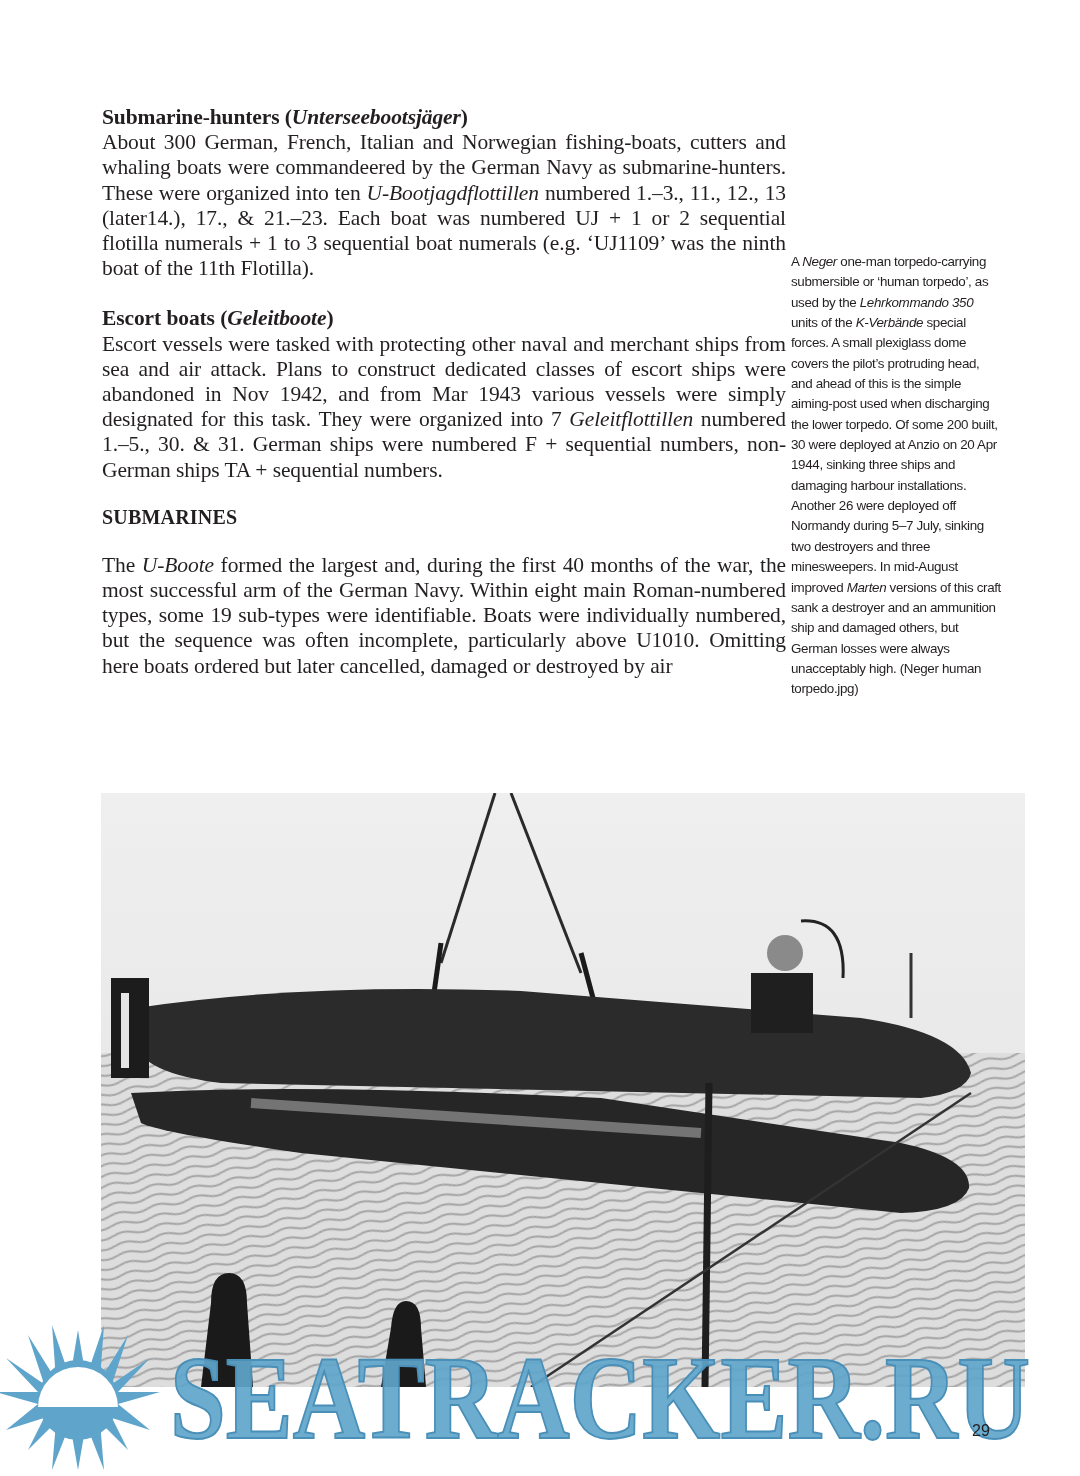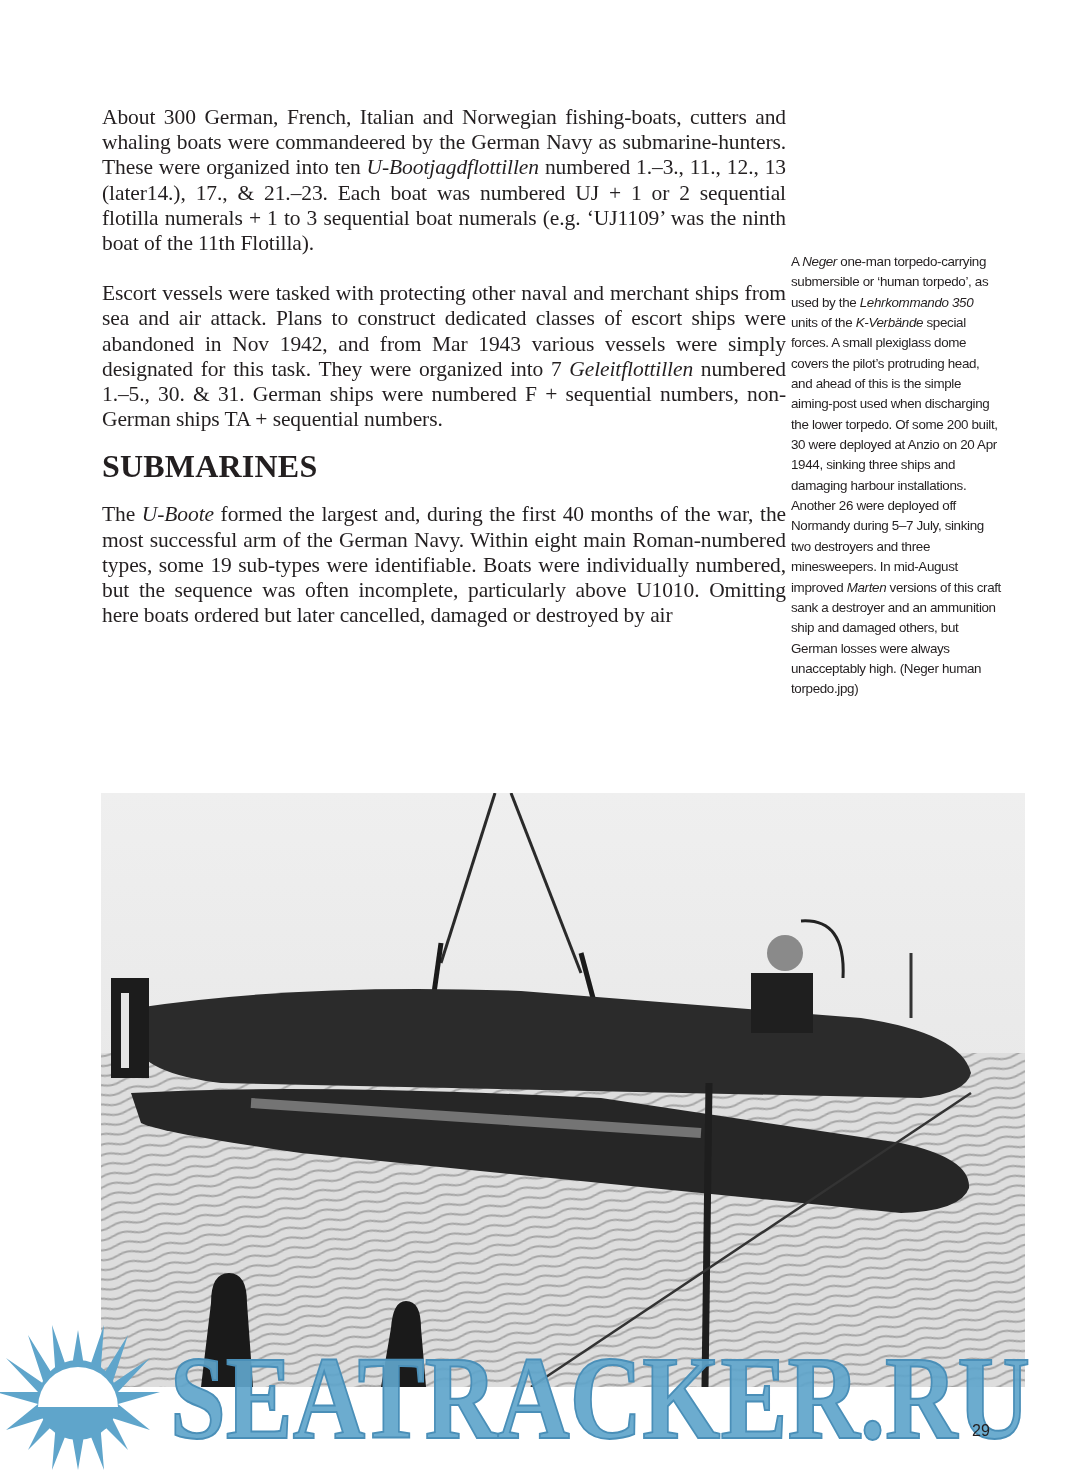--- a/index.html
+++ b/index.html
@@ -11,21 +11,21 @@
   .main-col {
     position: absolute; left: 102px; top: 80px; width: 684px;
     font-size: 21.5px; line-height: 25.2px; text-align: justify;
     letter-spacing: -0.1px;
   }
   .main-col p { margin: 0; }
   .main-col .gap { height: 25px; }
   .subhead { font-weight: bold; margin: 0; font-size: 21.5px; line-height: 25.2px; }
   .subhead i { font-weight: bold; }
   .section-title {
-    font-weight: bold; font-size: 32px; line-height: 28px; margin: 6px 0 0 0;
+    font-weight: bold; font-size: 20px; line-height: 28px; margin: 6px 0 0 0;
     letter-spacing: 0.2px;
   }
   .caption {
     position: absolute; left: 791px; top: 252px; width: 212px;
     font-family: Liberation Sans, sans-serif;
     font-size: 13.4px; line-height: 20.35px; color: #231f20;
     letter-spacing: -0.35px;
   }
   .photo {
     position: absolute; left: 101px; top: 793px; width: 924px; height: 594px;
@@ -41,23 +41,25 @@
     font-family: Liberation Sans, sans-serif;
     font-size: 16px; color: #231f20;
   }
 </style>
 </head>
 <body>
 
 <div class="main-col">
   <div class="gap"></div>
 
+  <p class="subhead"><span>Submarine-hunters (</span><i>Unterseebootsjäger</i><span>)</span></p>
   <p><span>About 300 German, French, Italian and Norwegian fishing-boats, cutters and whaling boats were commandeered by the German Navy as submarine-hunters. These were organized into ten </span><i>U-Bootjagdflottillen</i><span> numbered 1.–3., 11., 12., 13 (later14.), 17., &amp; 21.–23. Each boat was numbered UJ + 1 or 2 sequential flotilla numerals + 1 to 3 sequential boat numerals (e.g. ‘UJ1109’ was the ninth boat of the 11th Flotilla).</span></p>
   <div class="gap"></div>
 
+  <p class="subhead"><span>Escort boats (</span><i>Geleitboote</i><span>)</span></p>
   <p><span>Escort vessels were tasked with protecting other naval and merchant ships from sea and air attack. Plans to construct dedicated classes of escort ships were abandoned in Nov 1942, and from Mar 1943 various vessels were simply designated for this task. They were organized into 7 </span><i>Geleitflottillen</i><span> numbered 1.–5., 30. &amp; 31. German ships were numbered F + sequential numbers, non-German ships TA + sequential numbers.</span></p>
   <div class="gap" style="height:20px"></div>
 
   <p class="section-title">SUBMARINES</p>
   <div class="gap" style="height:22px"></div>
 
   <p><span>The </span><i>U-Boote</i><span> formed the largest and, during the first 40 months of the war, the most successful arm of the German Navy. Within eight main Roman-numbered types, some 19 sub-types were identifiable. Boats were individually numbered, but the sequence was often incomplete, particularly above U1010. Omitting here boats ordered but later cancelled, damaged or destroyed by air</span></p>
 </div>
 
 <div class="caption"><span>A </span><i>Neger</i><span> one-man torpedo-carrying submersible or ‘human torpedo’, as used by the </span><i>Lehrkommando 350</i><span> units of the </span><i>K-Verbände</i><span> special forces. A small plexiglass dome covers the pilot’s protruding head, and ahead of this is the simple aiming-post used when discharging the lower torpedo. Of some 200 built, 30 were deployed at Anzio on 20 Apr 1944, sinking three ships and damaging harbour installations. Another 26 were deployed off Normandy during 5–7 July, sinking two destroyers and three minesweepers. In mid-August improved </span><i>Marten</i><span> versions of this craft sank a destroyer and an ammunition ship and damaged others, but German losses were always unacceptably high. (Neger human torpedo.jpg)</span></div>

